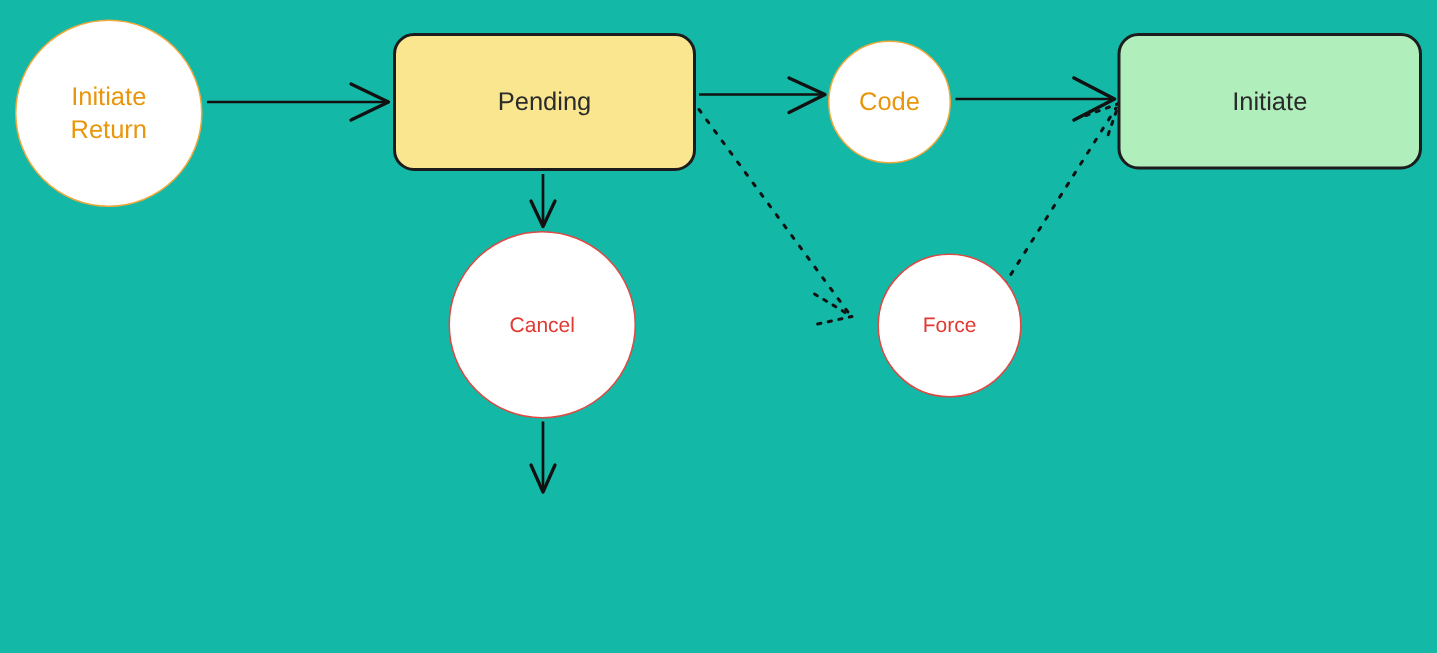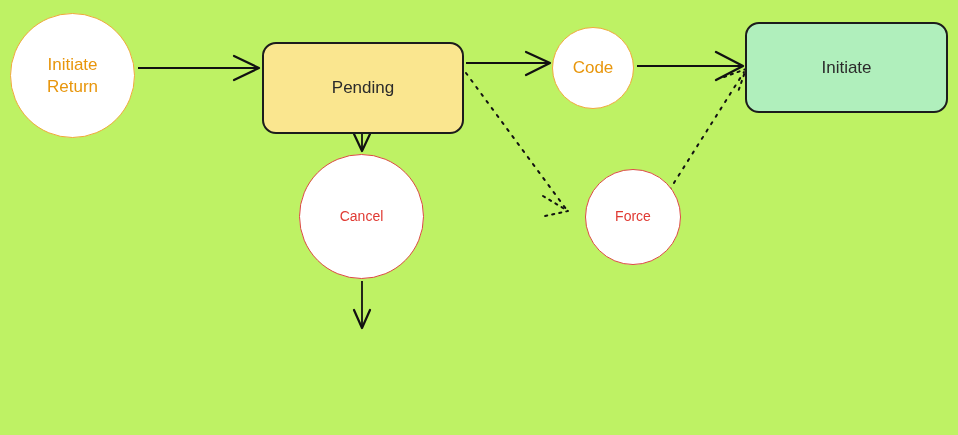--- a/index.html
+++ b/index.html
@@ -7,21 +7,21 @@
     padding: 0;
     background: #ffffff;
   }
   body {
     font-family: "Liberation Sans", sans-serif;
   }
   #canvas {
     position: relative;
     width: 958px;
     height: 435px;
-    background: #bef264;
+    background: #14b8a6;
     overflow: hidden;
   }
   #edges-layer {
     position: absolute;
     left: 0;
     top: 0;
     width: 958px;
     height: 435px;
   }
   .node {
@@ -46,21 +46,21 @@
   .node-label {
     display: block;
     white-space: pre-line;
     pointer-events: none;
   }
   
   #node-initiate-return {
     left: 10px; top: 13px; width: 125px; height: 125px;
   }
   #node-pending {
-    left: 262px; top: 22px; width: 202px; height: 92px; margin-top: 20px;
+    left: 262px; top: 22px; width: 202px; height: 92px;
   }
   #node-code {
     left: 552px; top: 27px; width: 82px; height: 82px;
   }
   #node-completed {
     left: 745px; top: 22px; width: 203px; height: 91px;
   }
   #node-cancel {
     left: 299px; top: 154px; width: 125px; height: 125px;
   }

